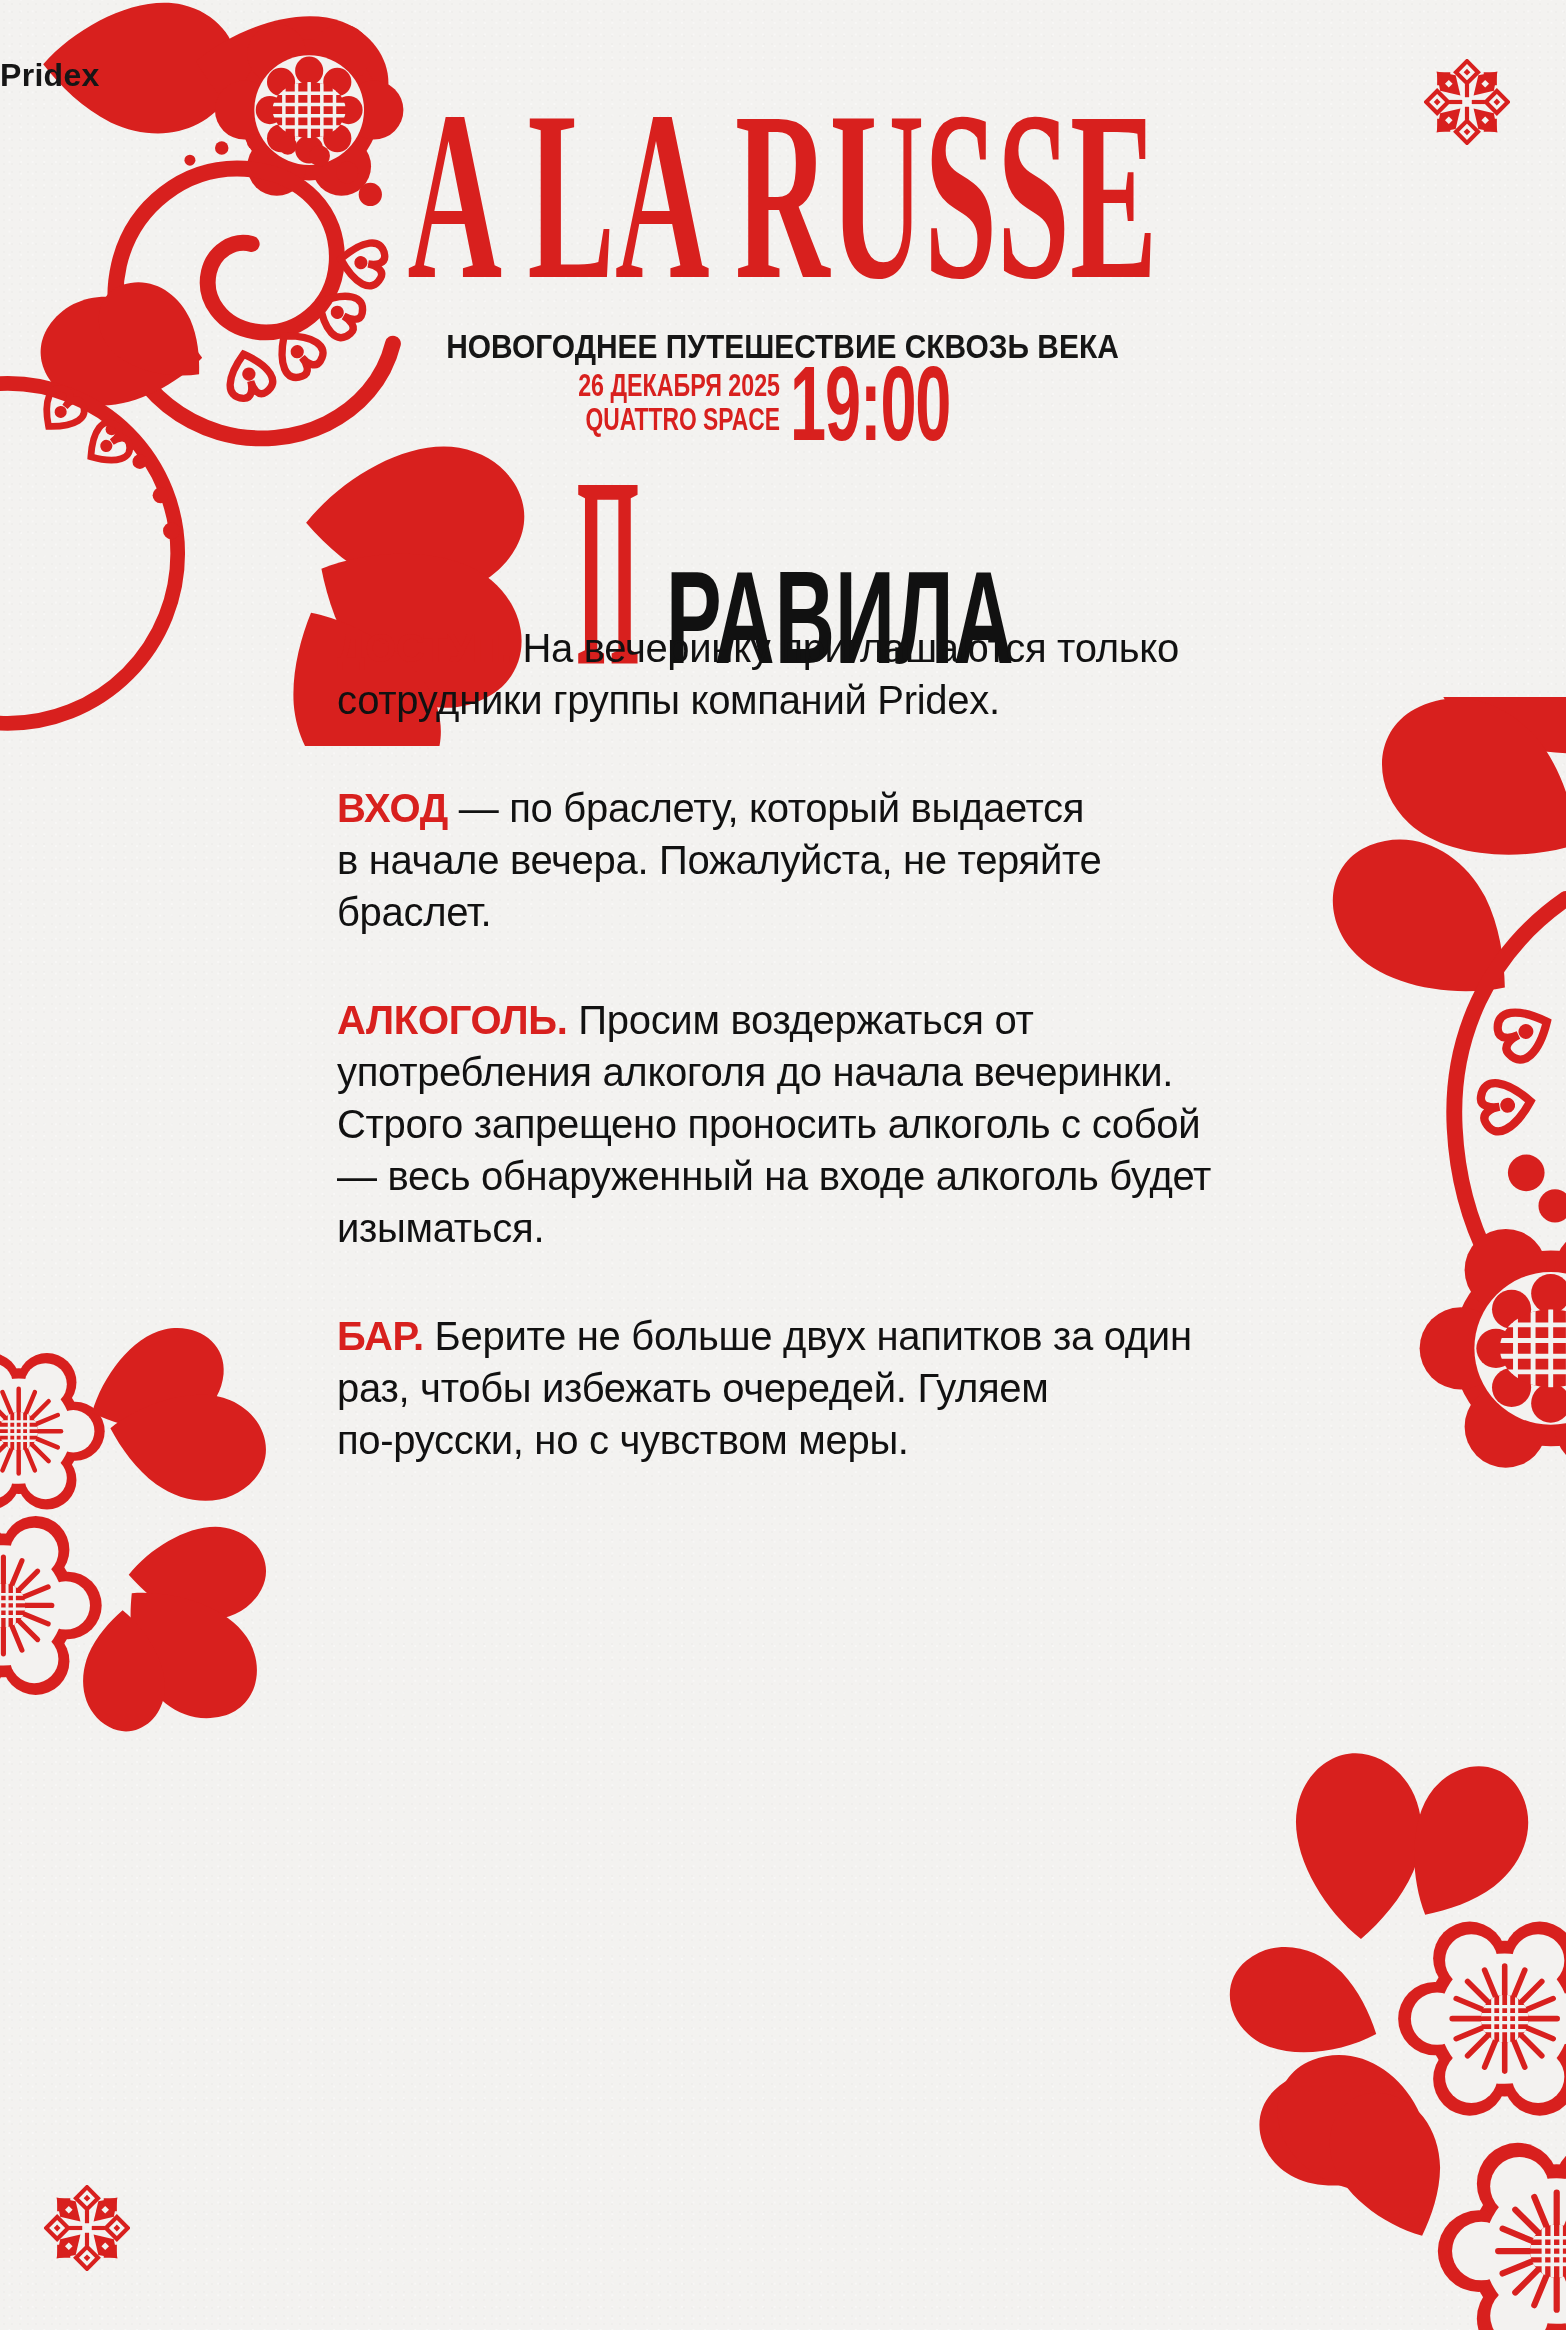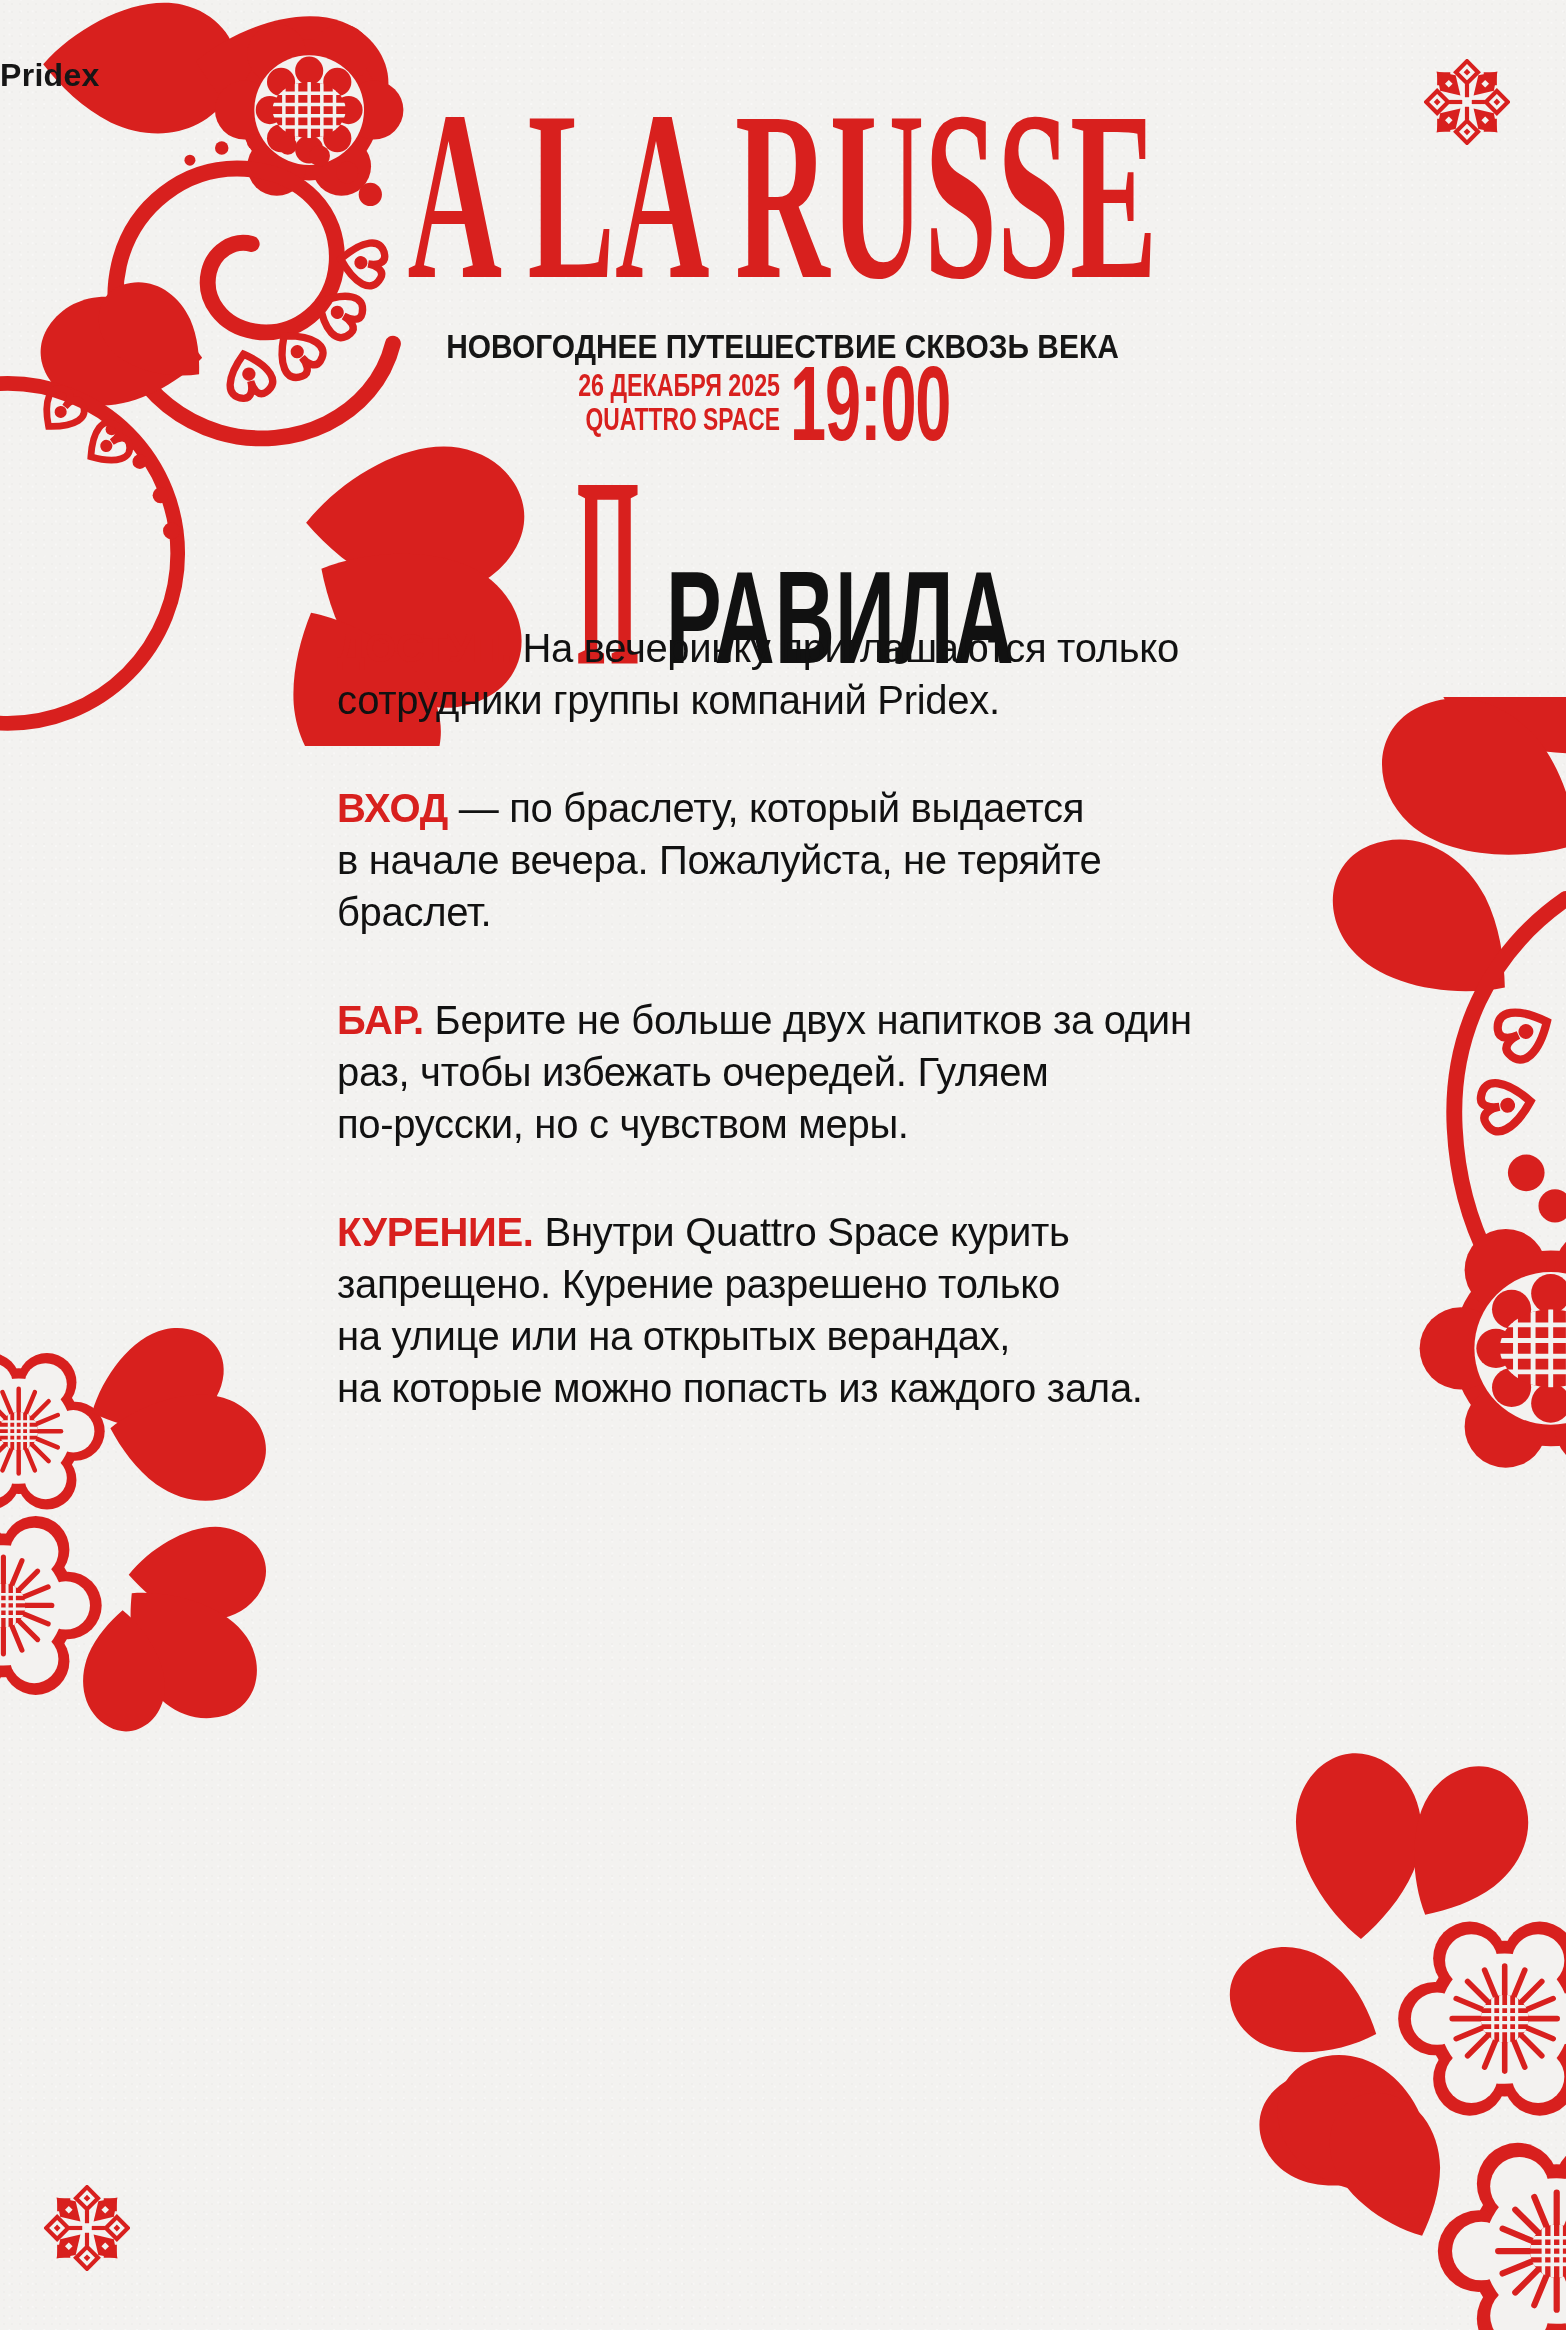--- a/index.html
+++ b/index.html
@@ -253,20 +253,20 @@
     <text class="title-initial" x="6" y="396" font-size="445" textLength="102" lengthAdjust="spacingAndGlyphs">П</text>
     <text class="title-rest" x="152" y="396" font-size="216" textLength="568" lengthAdjust="spacingAndGlyphs">РАВИЛА</text>
   </svg>
 
   <div class="rules">
     <p class="rule"><span class="rule-label">ДОСТУП.</span> <span class="rule-text">На вечеринку приглашаются только<br>сотрудники группы компаний Pridex.</span></p>
 
     <p class="rule"><span class="rule-label">ВХОД</span> <span class="rule-text">— по браслету, который выдается<br>в начале вечера. Пожалуйста, не теряйте<br>браслет.</span></p>
 
 
+    <p class="rule"><span class="rule-label">АЛКОГОЛЬ.</span> <span class="rule-text">Просим воздержаться от<br>употребления алкоголя до начала вечеринки.<br>Строго запрещено проносить алкоголь с собой<br>— весь обнаруженный на входе алкоголь будет<br>изыматься.</span></p>
 
     <p class="rule"><span class="rule-label">БАР.</span> <span class="rule-text">Берите не больше двух напитков за один<br>раз, чтобы избежать очередей. Гуляем<br>по-русски, но с чувством меры.</span></p>
 
-    <p class="rule"><span class="rule-label">КУРЕНИЕ.</span> <span class="rule-text">Внутри Quattro Space курить<br>запрещено. Курение разрешено только<br>на улице или на открытых верандах,<br>на которые можно попасть из каждого зала.</span></p>
   </div>
 
 </div>
 
 
 </body></html>

